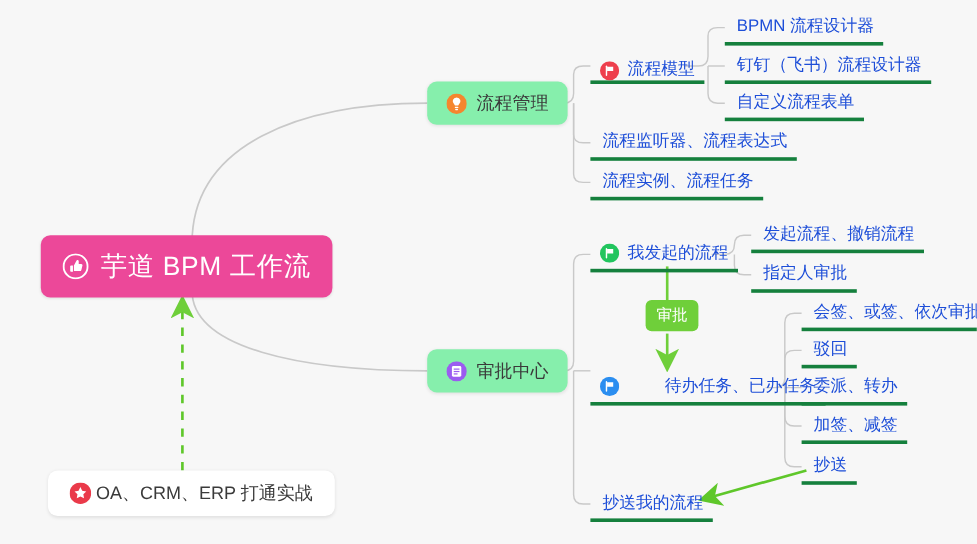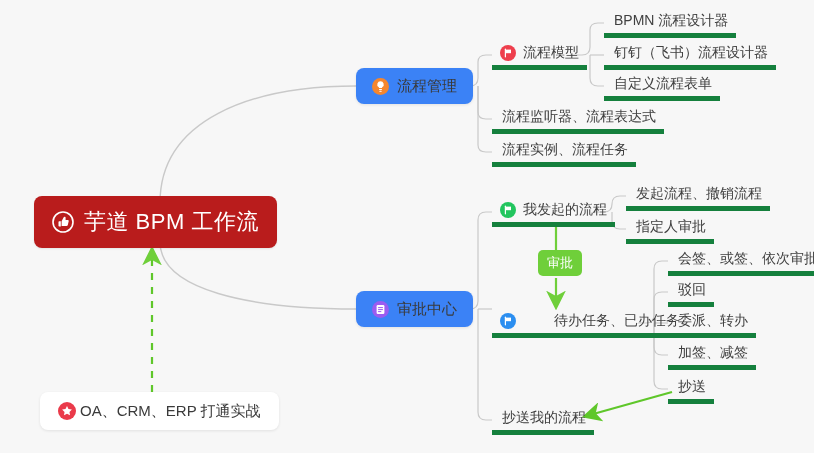--- a/index.html
+++ b/index.html
@@ -29,48 +29,48 @@
   }
   .node {
     position: absolute;
     box-sizing: border-box;
     display: flex;
     align-items: center;
     white-space: nowrap;
   }
   
   .root {
-    background: #b91c1c;
+    background: #ec4899;
     color: #ffffff;
     border-radius: 8px;
     padding: 0 18px;
     height: 52px;
     font-size: 22px;
     letter-spacing: 0.5px;
     box-shadow: 0 1px 2px rgba(0,0,0,0.08);
   }
   .root .label { margin-left: 10px; }
   
   .card {
-    background: #3b82f6;
+    background: #86efac;
     border-radius: 8px;
     height: 36px;
     padding: 0 16px;
     font-size: 15px;
     color: #3a3a3a;
     box-shadow: 0 1px 3px rgba(0,0,0,0.09);
   }
   .card .label { margin-left: 8px; }
   
   .leaf {
     font-size: 14px;
-    color: #404040;
+    color: #1d4ed8;
     height: 30px;
     padding: 0 8px 0 10px;
-    border-bottom: 5px solid #15803d;
+    border-bottom: 3px solid #15803d;
     background: transparent;
   }
   .leaf .label { margin-left: 7px; }
   .leaf.withicon { padding-left: 8px; }
   
   .badge {
     background: #7ed321;
     background: #6fcf3a;
     color: #ffffff;
     font-size: 13px;
@@ -166,21 +166,21 @@
       <svg width="17" height="17" viewBox="0 0 17 17">
         <circle cx="8.5" cy="8.5" r="8.5" fill="#f5862e"></circle>
         <path d="M8.5 3.2a3.2 3.2 0 0 0-1.9 5.8c.3.25.45.6.45 1h2.9c0-.4.15-.75.45-1A3.2 3.2 0 0 0 8.5 3.2z" fill="#ffffff"></path>
         <rect x="7" y="11" width="3" height="1.1" rx="0.5" fill="#ffffff"></rect>
         <rect x="7.3" y="12.7" width="2.4" height="1.1" rx="0.5" fill="#ffffff"></rect>
       </svg>
     </span>
     <span class="label">流程管理</span>
   </div>
 
-  <div class="node leaf withicon" style="left:492px; top:40px;">
+  <div class="node leaf withicon" style="left:492px; top:40px;align-items:flex-end;">
     <span class="icon">
       <svg width="16" height="16" viewBox="0 0 16 16">
         <circle cx="8" cy="8" r="8" fill="#ee3f4d"></circle>
         <path d="M5.4 4.2v7.6" stroke="#ffffff" stroke-width="1.2" stroke-linecap="round"></path>
         <path d="M5.9 4.6h5.1v3.6H5.9z" fill="#ffffff"></path>
       </svg>
     </span>
     <span class="label">流程模型</span>
   </div>
 

